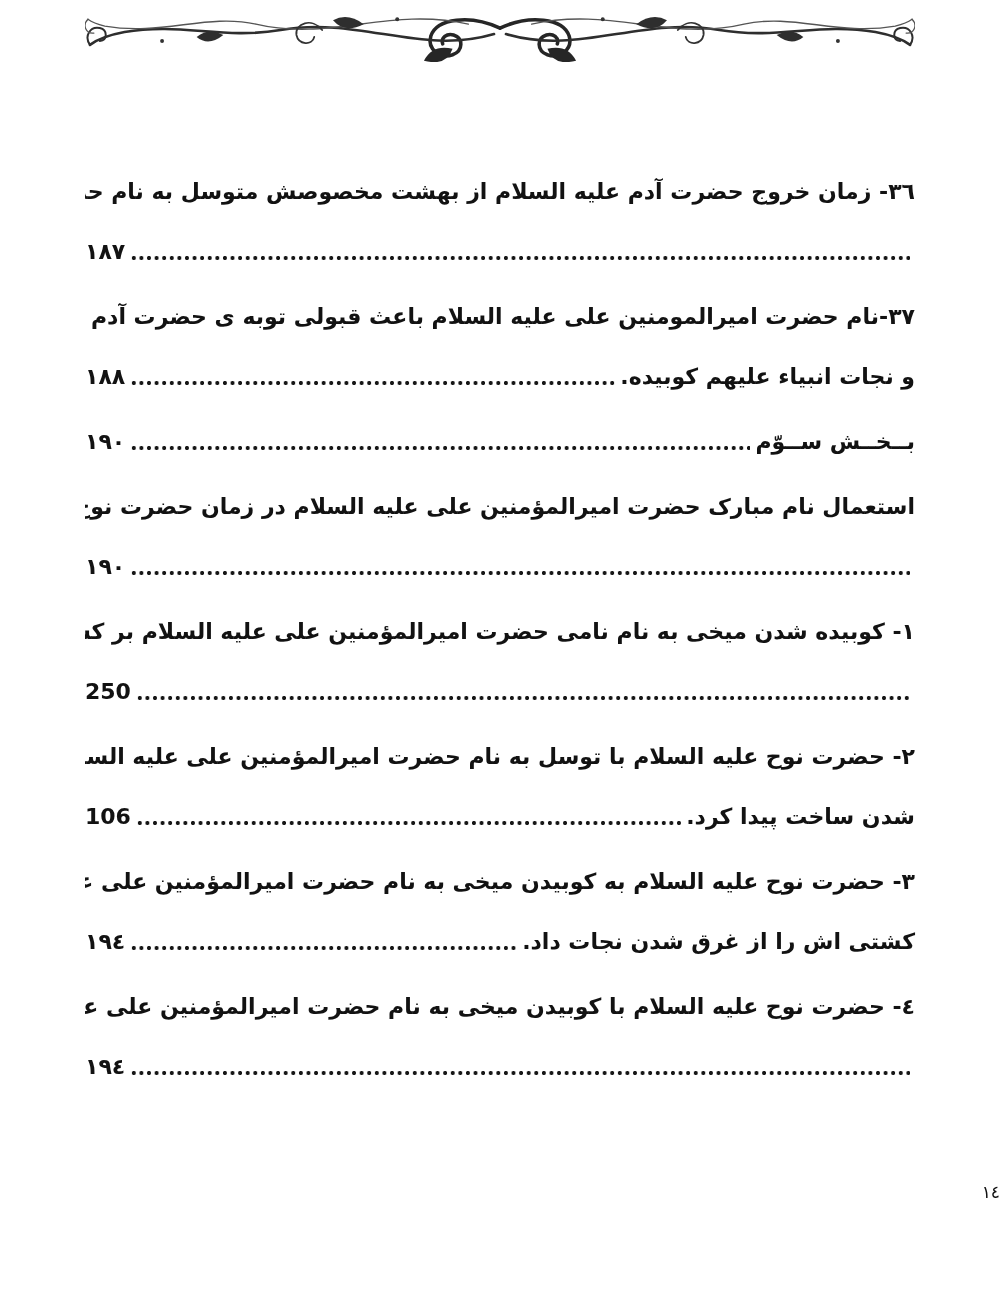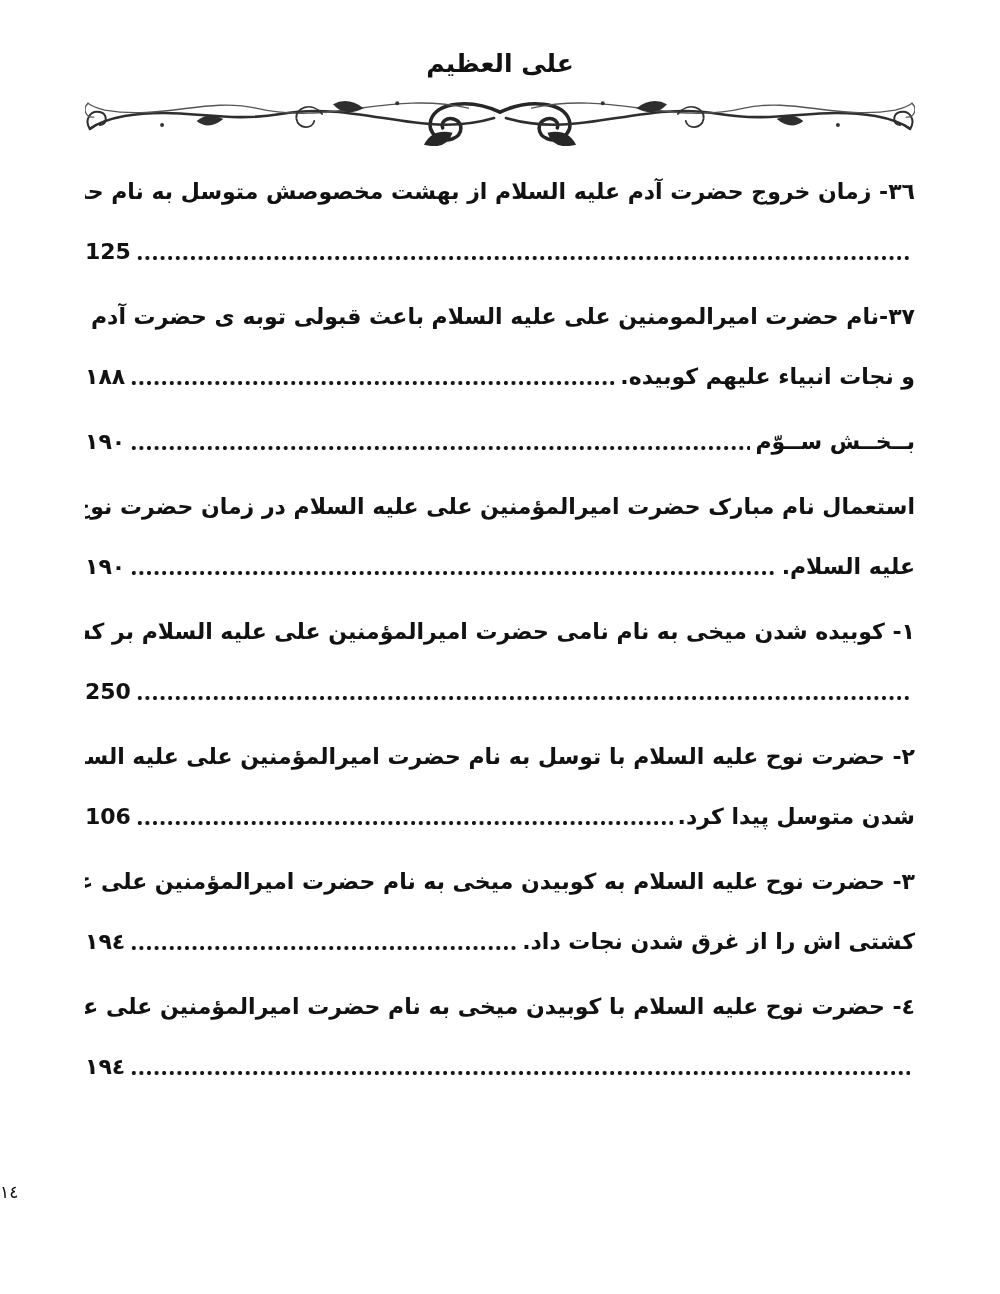--- a/index.html
+++ b/index.html
@@ -48,31 +48,30 @@
     margin: 0 5px;
     background: radial-gradient(circle at 50% 36px, #161616 1.8px, transparent 2.3px);
     background-size: 7.6px 60px;
     background-repeat: repeat-x;
     min-width: 30px;
   }
   .entry.heading .l2 { margin-top: 2px; }
 
   .footer {
     position: absolute; top: 1182px; left: 0; right: 0;
-    text-align: left;
+    text-align: right;
     font-size: 17px;
     direction: rtl;
   }
 </style>
 </head>
 <body>
 
 <div class="page">
 
-  <div class="title">علی العظیم</div>
 
   <div class="flourish-wrap">
     <svg width="830" height="54" viewBox="0 0 840 54" xmlns="http://www.w3.org/2000/svg">
       <defs>
         <g id="halfFl">
 
           <path d="M420,20 C450,6 484,10 490,28 C494,42 480,51 468,47 C457,43 457,30 467,27 C474,25 480,30 478,36" fill="none" stroke="#262626" stroke-width="3.6" stroke-linecap="round"></path>
 
           <path d="M426,26 C500,48 562,8 642,22 C702,32 742,14 800,24 C816,27 827,31 835,37" fill="none" stroke="#2e2e2e" stroke-width="2.6" stroke-linecap="round"></path>
 
@@ -94,21 +93,21 @@
       <use href="#halfFl" transform="translate(840,0) scale(-1,1)"></use>
     </svg>
   </div>
 
   <div class="toc">
 
     <div class="entry">
       <div class="l1">٣٦- زمان خروج حضرت آدم علیه السلام از بهشت مخصوصش متوسل به نام حضرت</div>
       <div class="l2">
         <span class="leader"></span>
-        <span class="pg">125</span>
+        <span class="pg">١٨٧</span>
       </div>
     </div>
 
     <div class="entry">
       <div class="l1">٣٧-نام حضرت امیرالمومنین علی علیه السلام باعث قبولی توبه ی حضرت آدم علیه السلام</div>
       <div class="l2">
         <span class="txt">و نجات انبیاء علیهم کوبیده.</span>
         <span class="leader"></span>
         <span class="pg">١٨٨</span>
       </div>
@@ -118,38 +117,37 @@
       <div class="l2">
         <span class="txt">بــخــش ســوّم</span>
         <span class="leader"></span>
         <span class="pg">١٩٠</span>
       </div>
     </div>
 
     <div class="entry">
       <div class="l1">استعمال نام مبارک حضرت امیرالمؤمنین علی علیه السلام در زمان حضرت نوح شیخ الانبیاءِ</div>
       <div class="l2">
-        <span class="txt">علیه السلام.</span>
         <span class="leader"></span>
         <span class="pg">١٩٠</span>
       </div>
     </div>
 
     <div class="entry">
       <div class="l1">١- کوبیده شدن میخی به نام نامی حضرت امیرالمؤمنین علی علیه السلام بر کشتی حضرت</div>
       <div class="l2">
         <span class="leader"></span>
         <span class="pg">250</span>
       </div>
     </div>
 
     <div class="entry">
       <div class="l1">٢- حضرت نوح علیه السلام با توسل به نام حضرت امیرالمؤمنین علی علیه السلام از غرق</div>
       <div class="l2">
-        <span class="txt">شدن متوسل پیدا کرد.</span>
+        <span class="txt">شدن ساخت پیدا کرد.</span>
         <span class="leader"></span>
         <span class="pg">106</span>
       </div>
     </div>
 
     <div class="entry">
       <div class="l1">٣- حضرت نوح علیه السلام به کوبیدن میخی به نام حضرت امیرالمؤمنین علی علیه السلام</div>
       <div class="l2">
         <span class="txt">کشتی اش را از غرق شدن نجات داد.</span>
         <span class="leader"></span>

